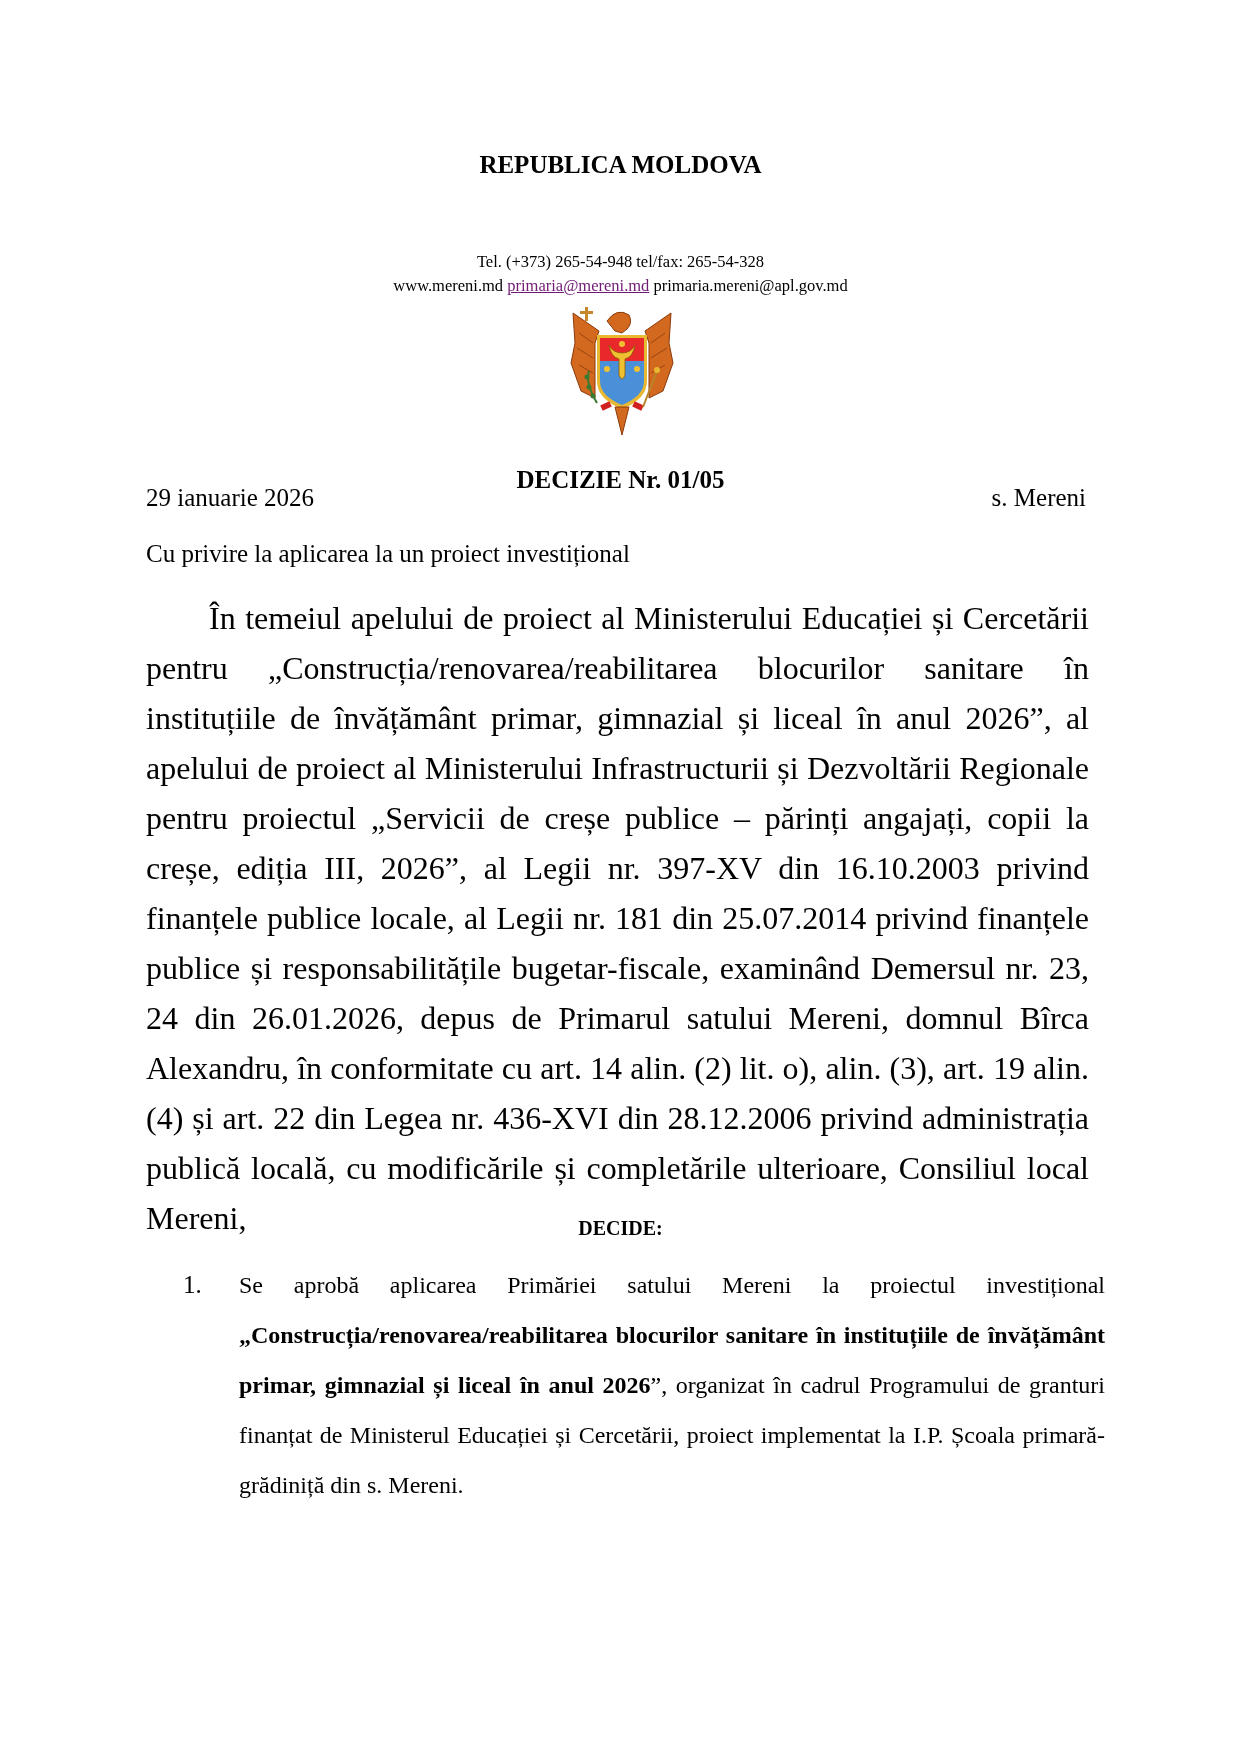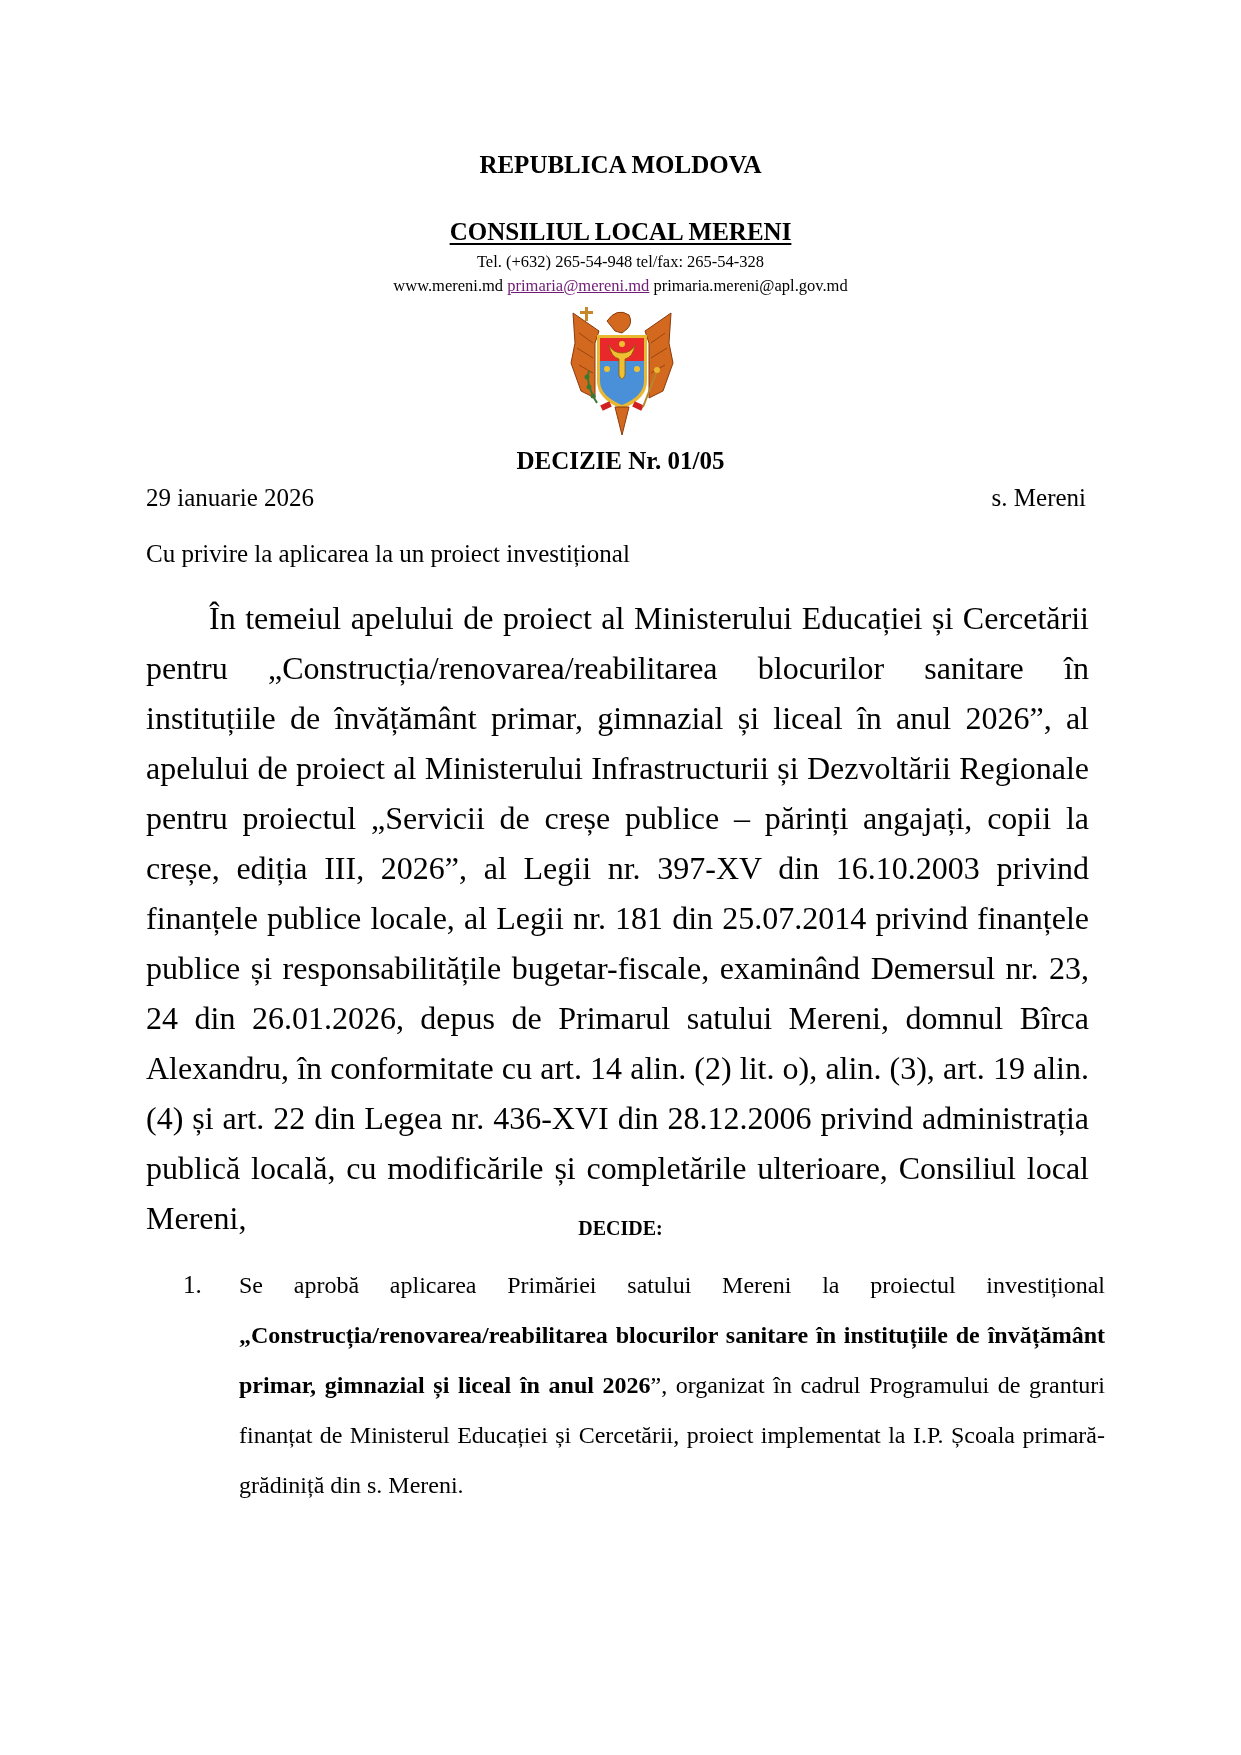--- a/index.html
+++ b/index.html
@@ -11,21 +11,21 @@
   .h-line { font-weight: bold; font-size: 25px; line-height: 30px; }
   #h1 { top: 150px; }
   #h2 { top: 184px; }
   #h3 { top: 217px; text-decoration: underline; text-decoration-thickness: 2px; text-underline-offset: 3px; }
   #contact1 { top: 252px; font-size: 16.5px; line-height: 20px; }
   #contact2 { top: 276px; font-size: 16.5px; line-height: 20px; }
   .link { color: #701a75; text-decoration: underline; }
 
   #emblem { position: absolute; left: 567px; top: 303px; width: 110px; height: 140px; }
 
-  #decision-title { top: 446px; font-weight: bold; font-size: 25px; line-height: 30px; }
+  #decision-title { top: 465px; font-weight: bold; font-size: 25px; line-height: 30px; }
 
   .row { position: absolute; font-weight: normal; font-size: 25px; line-height: 30px; }
   #date { left: 146px; top: 483px; }
   #place { right: 155px; top: 483px; }
   #subject { left: 146px; top: 539px; }
 
   .para { position: absolute; left: 146px; width: 943px; font-size: 32px; line-height: 50px;
           text-align: justify; }
   #preamble { top: 593px; text-indent: 63px; }
 
@@ -35,22 +35,21 @@
   .item-num { position: absolute; left: 0; top: 0; font-size: 25px; line-height: 50px; }
   .item-text { position: absolute; left: 56px; width: 866px; font-size: 24px; line-height: 50px; text-align: justify; }
   b { font-weight: bold; }
 </style>
 </head>
 <body>
 
 <div class="page">
 
   <div class="hdr h-line" id="h1">REPUBLICA MOLDOVA</div>
-  <div class="hdr h-line" id="h3">CONSILIUL LOCAL MERENI</div>
-  <div class="hdr" id="contact1">Tel. (+632) 265-54-948 tel/fax: 265-54-328</div>
+  <div class="hdr" id="contact1">Tel. (+373) 265-54-948 tel/fax: 265-54-328</div>
   <div class="hdr" id="contact2">
     <span>www.mereni.md</span>
     <span class="link">primaria@mereni.md</span>
     <span>primaria.mereni@apl.gov.md</span>
   </div>
 
   <svg id="emblem" viewBox="0 0 110 140">
 
     <g fill="#c8862a">
       <rect x="18" y="4" width="3" height="14"></rect>

